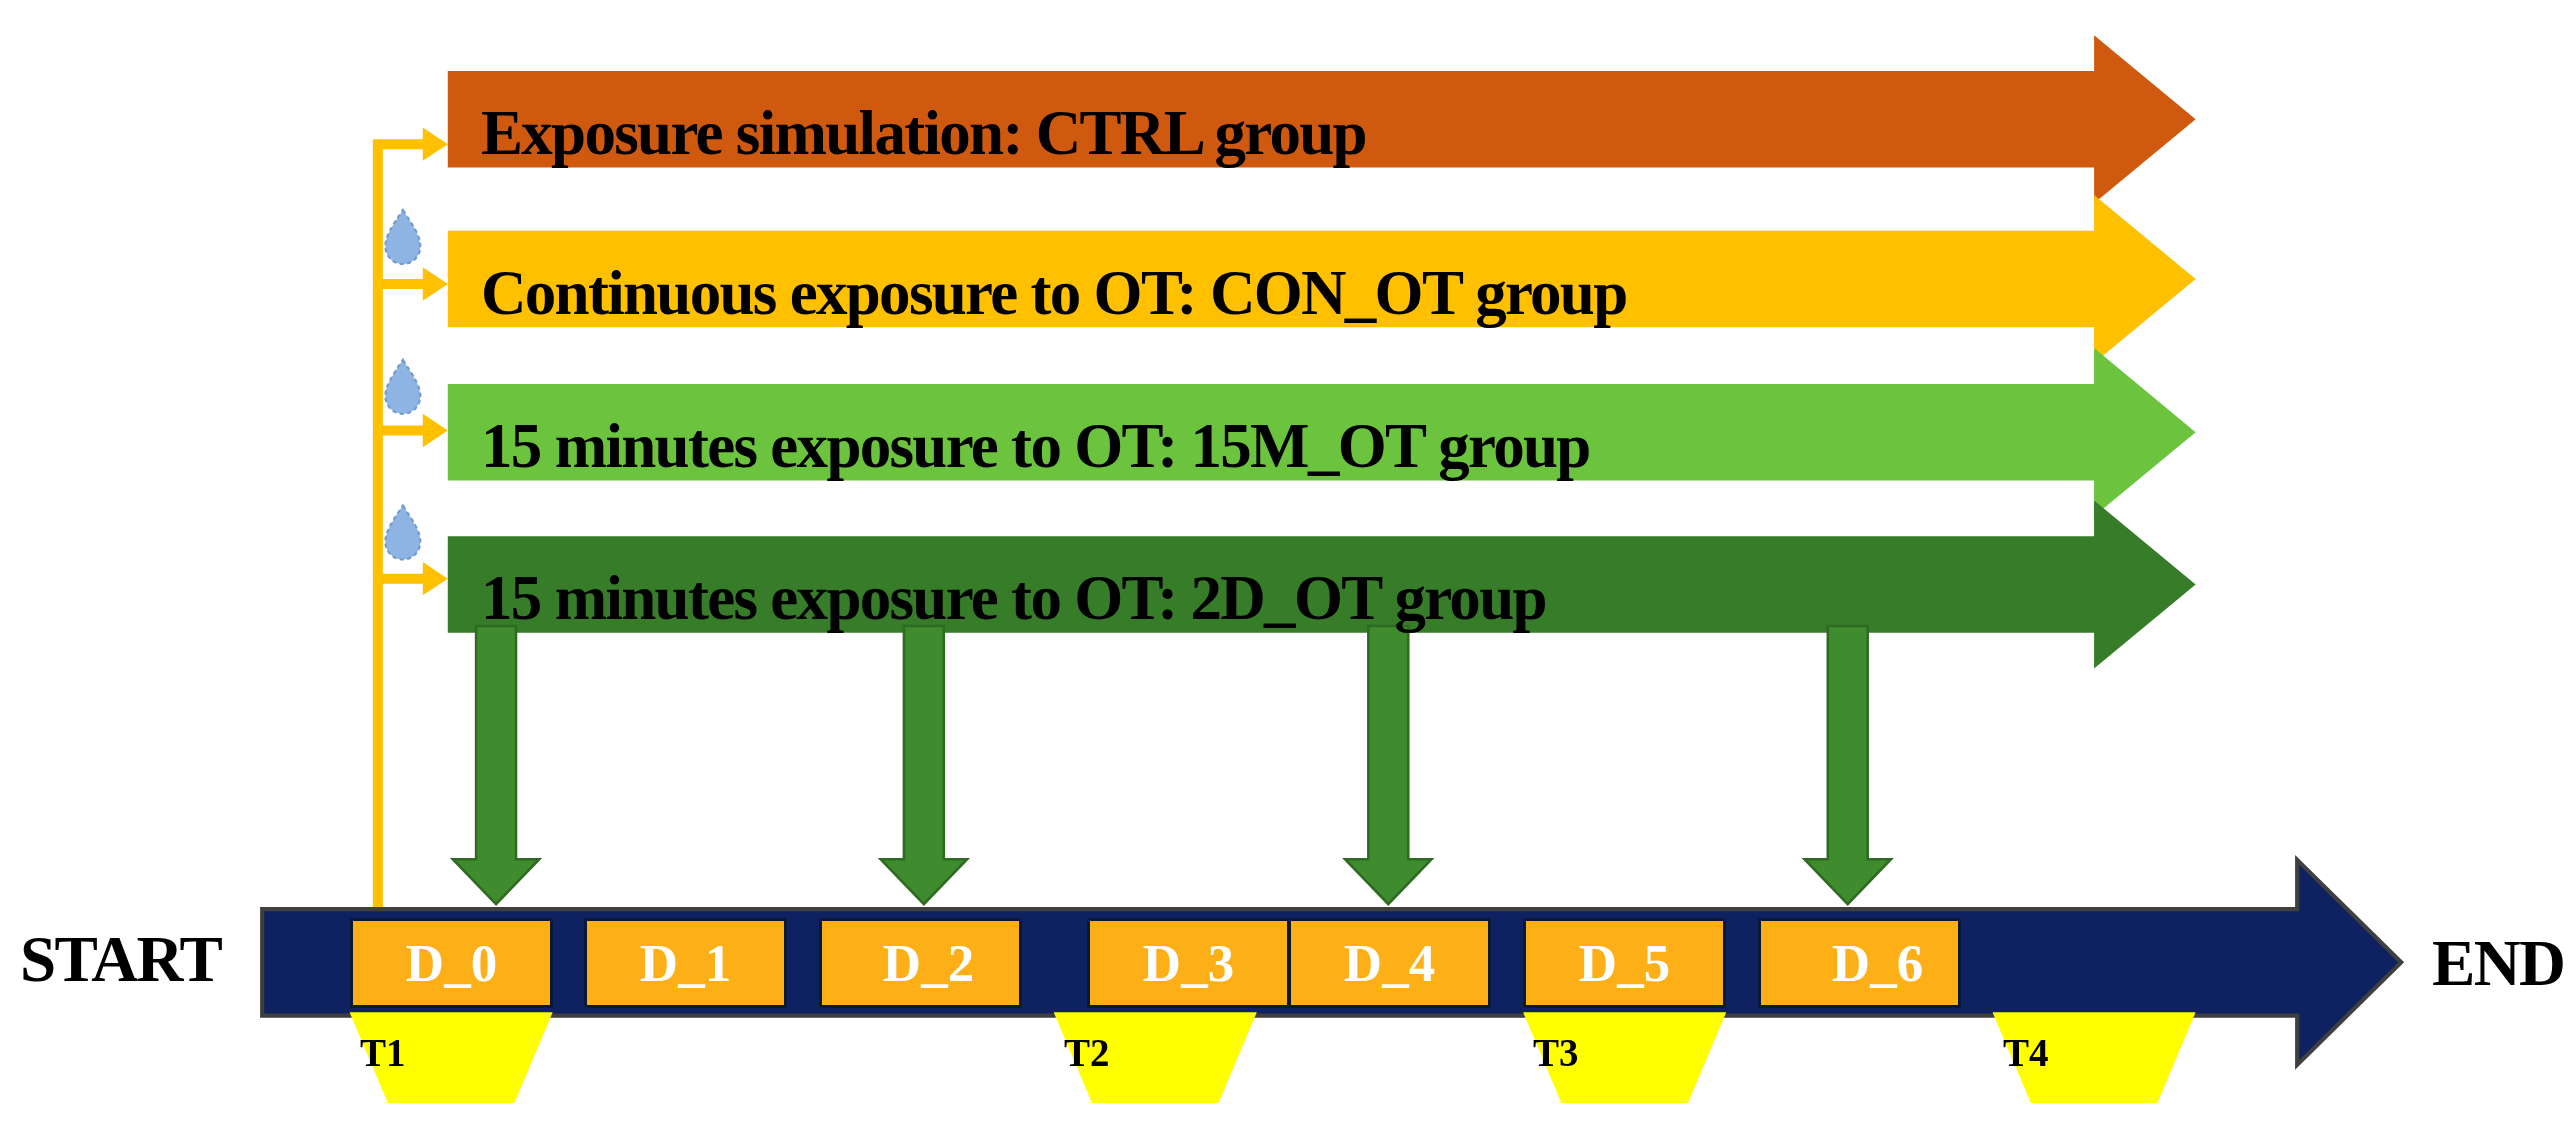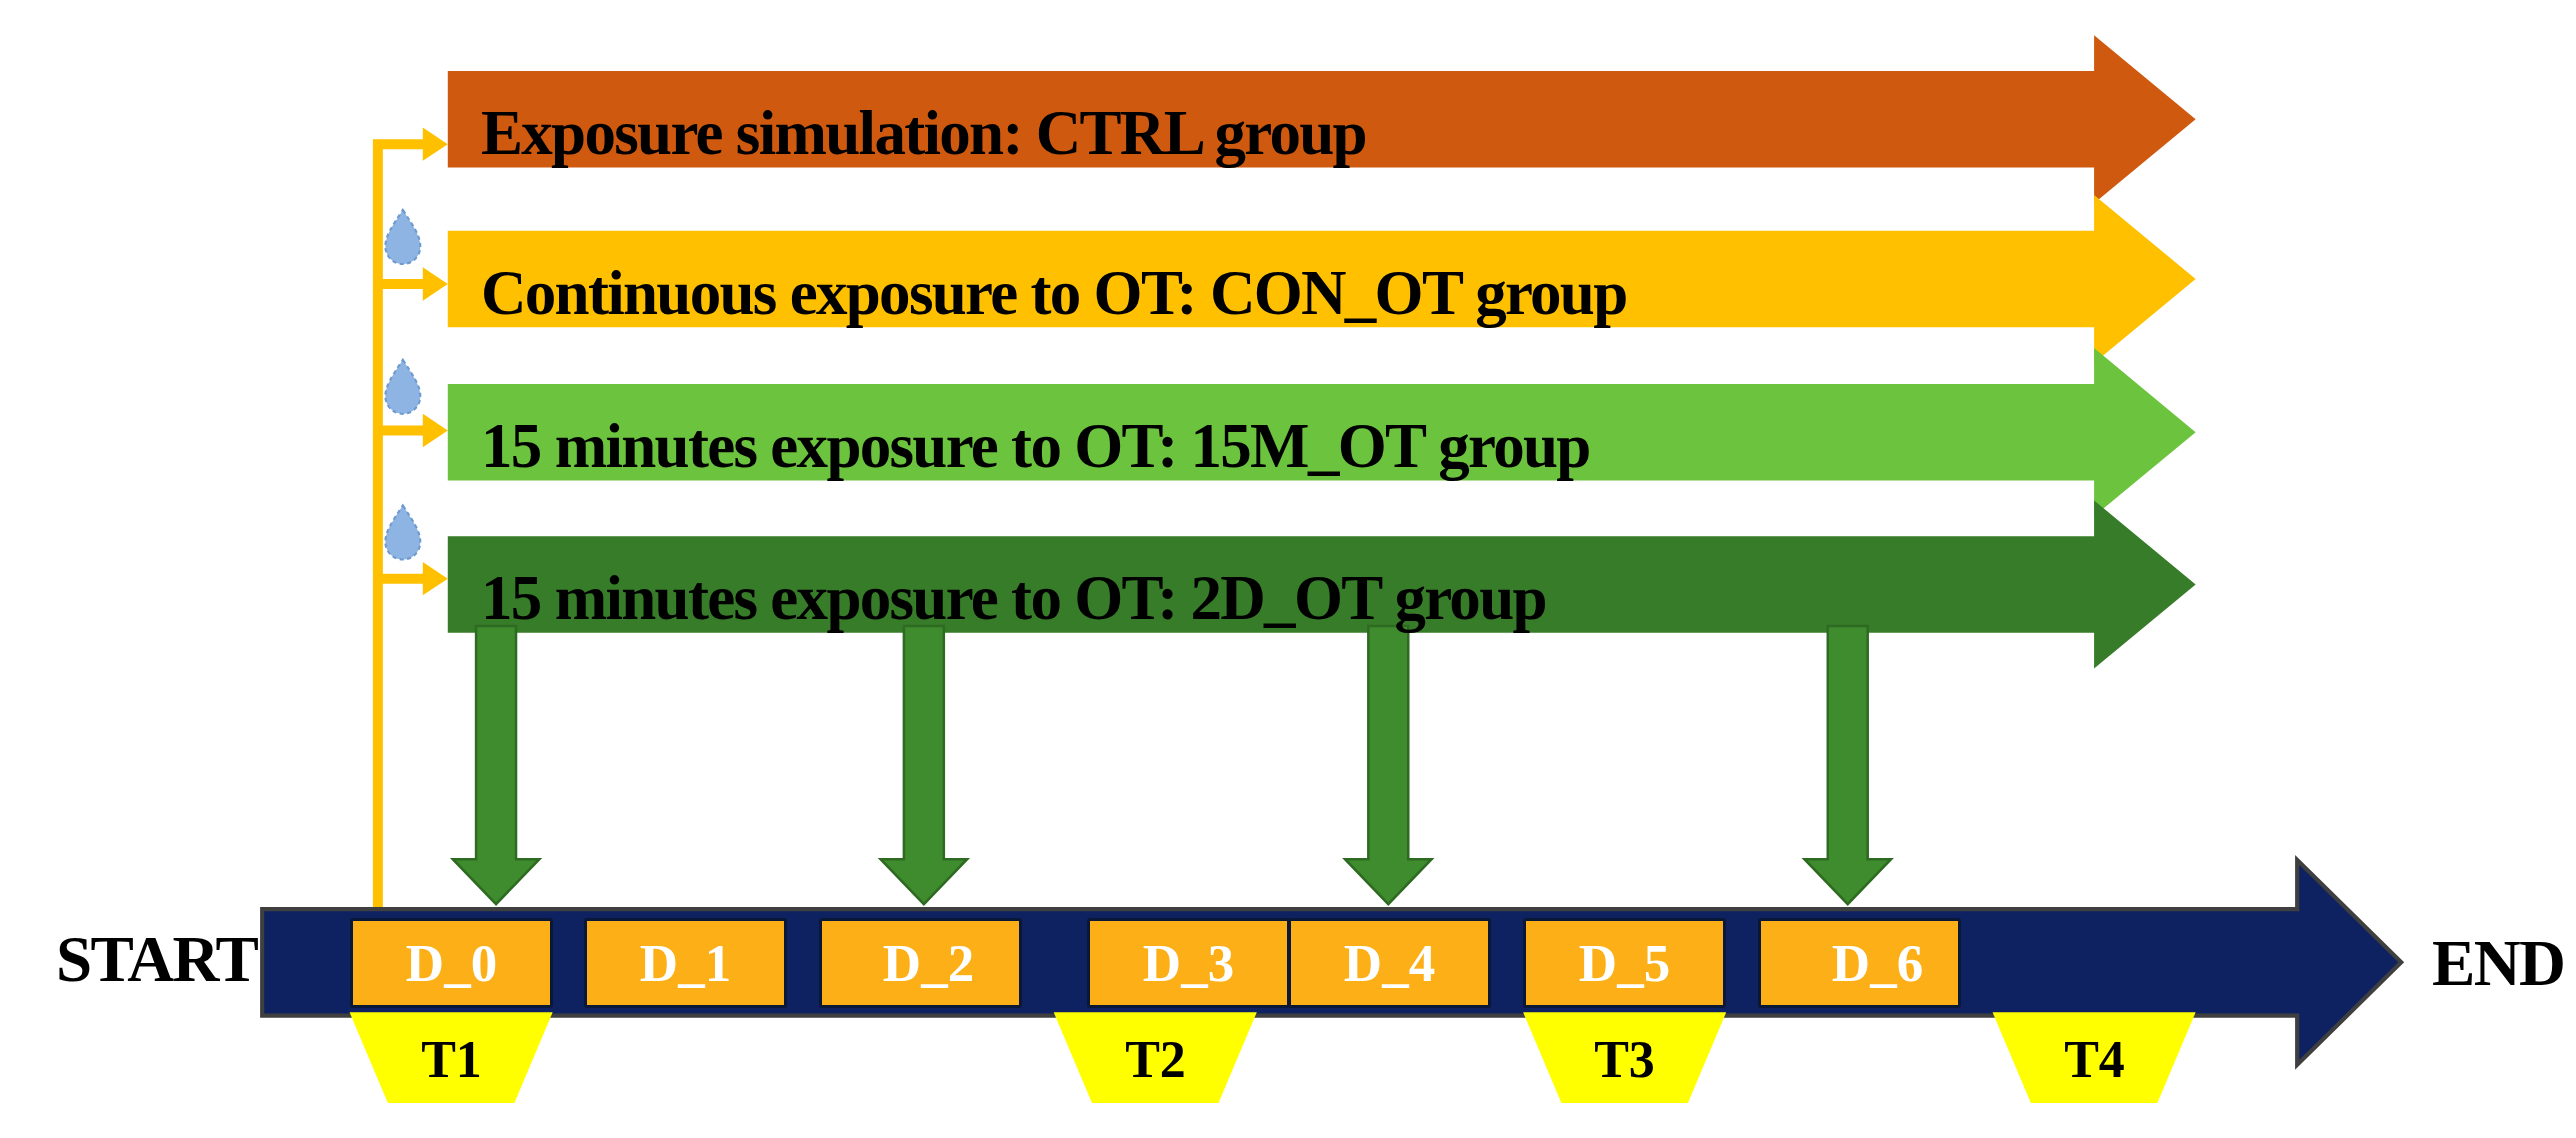--- a/index.html
+++ b/index.html
@@ -33,21 +33,21 @@
   .bar-label-3 { top: 384px; }
   .bar-label-4 { top: 536px; }
   .endpoint-label {
     position: absolute;
     font-weight: bold;
     font-size: 65px;
     letter-spacing: -1.7px;
     color: #000000;
     white-space: nowrap;
   }
-  .start-label { left: 20px; top: 922px; margin-left: 36px; }
+  .start-label { left: 20px; top: 922px; }
   .end-label  { left: 2432px; top: 926px; }
   .day-box {
     position: absolute;
     top: 918px;
     width: 203px;
     height: 90px;
     box-sizing: border-box;
     background: #FCAF17;
     border: 3.3px solid #0A1837;
     border-radius: 3px;
@@ -63,23 +63,23 @@
   .day-2 { left: 819px; padding-left: 16px; }
   .day-3 { left: 1087px; }
   .day-4 { left: 1288px; }
   .day-5 { left: 1523px; }
   .day-6 { left: 1758px; padding-left: 36px; }
   .day-7 { left: 1993px; }
   .term-label {
     position: absolute;
     top: 1030px;
     width: 183px;
-    text-align: center;
+    text-align: left;
     font-weight: bold;
-    font-size: 52px;
+    font-size: 39px;
     color: #000000;
   }
   .term-1 { left: 360px; }
   .term-2 { left: 1064px; }
   .term-3 { left: 1533px; }
   .term-4 { left: 2003px; }
 </style>
 </head>
 <body>
 

